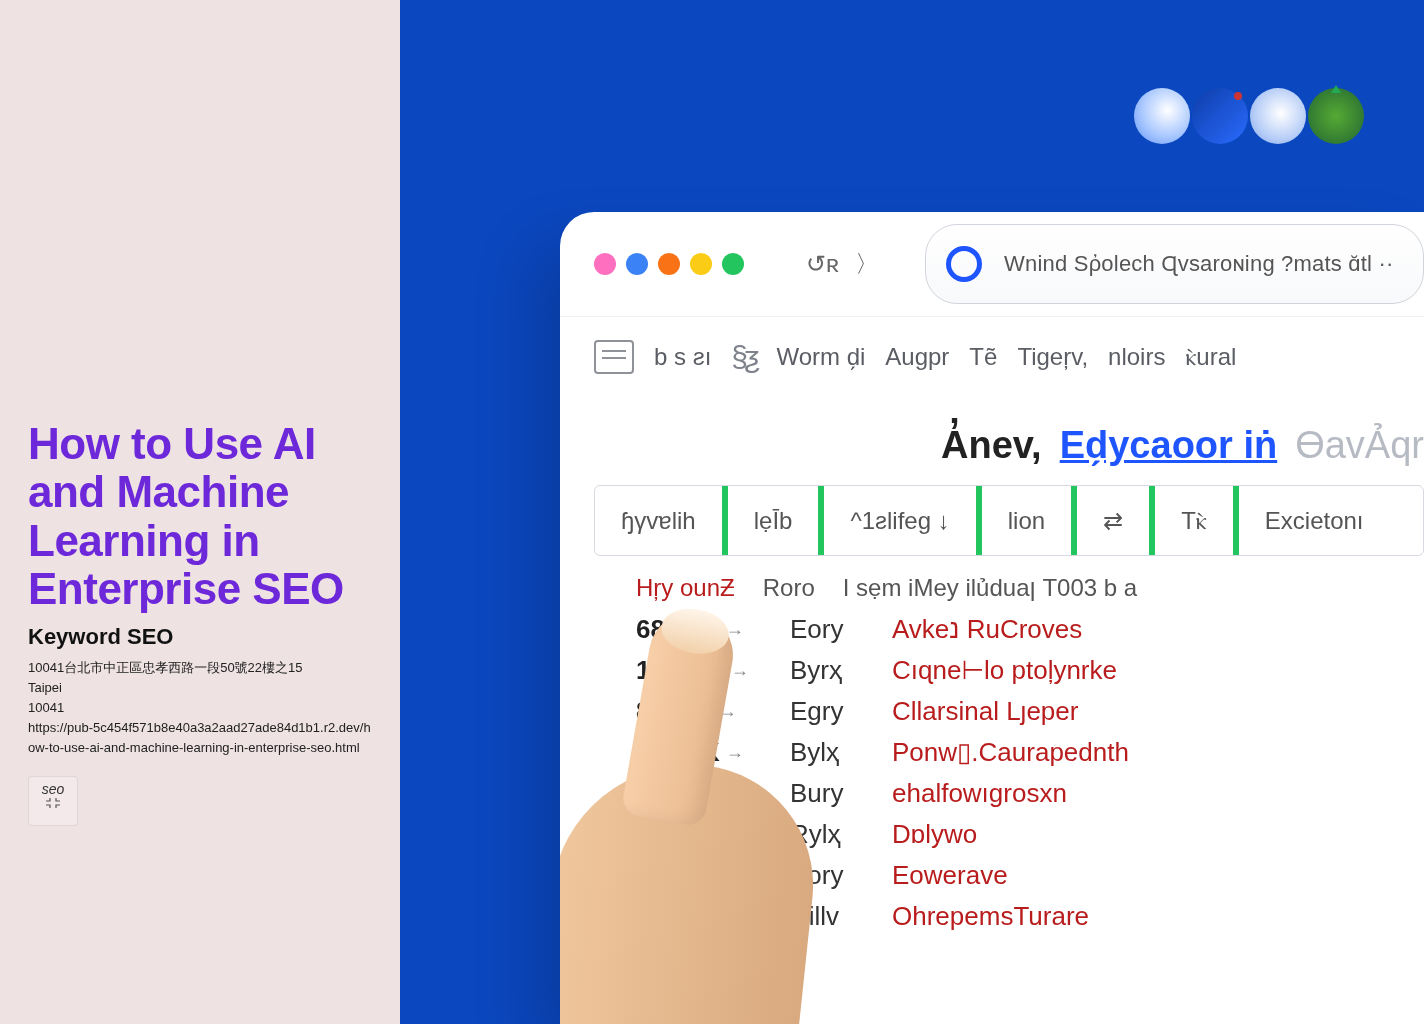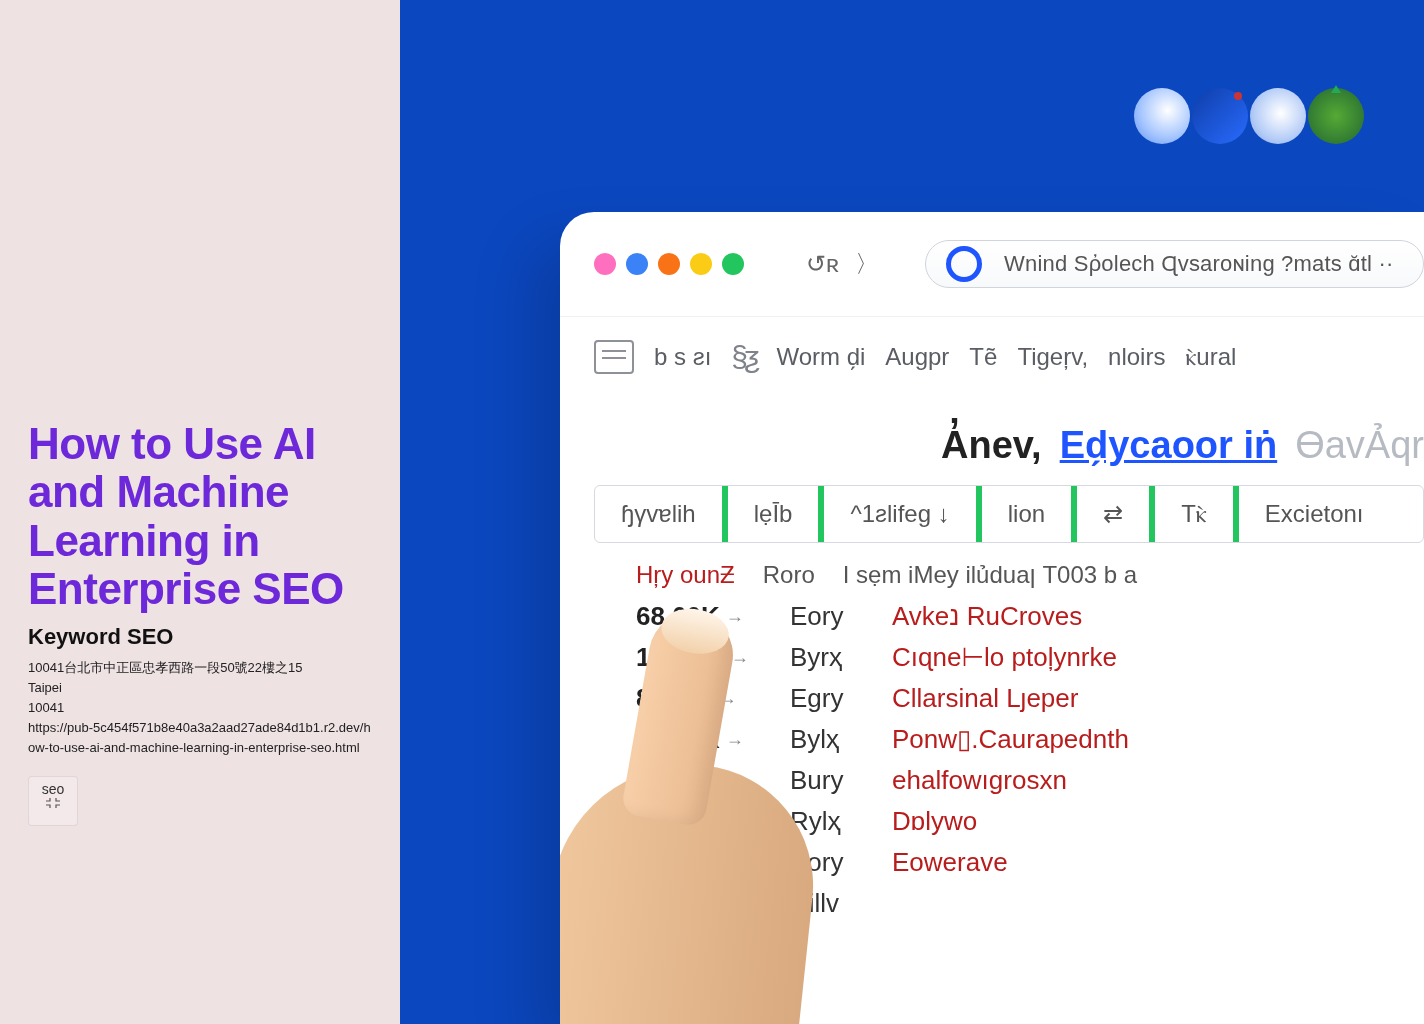--- a/index.html
+++ b/index.html
@@ -7,21 +7,21 @@
   body { display: flex; background:#eee2e3; }
 
   
   .sidebar { width: 400px; height:100%; background:#eee2e3; padding: 0 28px; display:flex; flex-direction:column; }
   .sidebar-spacer { flex:0 0 420px; }
   .page-title { font-size: 44px; font-weight:600; line-height:1.1; letter-spacing:-0.5px; color:#6d28d9; }
   .page-sub  { font-size: 22px; font-weight:600; margin-top:10px; color:#111; }
   .meta      { font-size:13px; color:#222; margin-top:8px; line-height:1.55; word-break:break-all; }
   .tag-box   { margin-top:18px; width:50px; height:50px; border:1px solid rgba(0,0,0,.08); border-radius:4px;
                display:flex; flex-direction:column; align-items:center; justify-content:flex-start; padding-top:4px;
-               font-size:14px; color:#333; background:#f3e9ea; }
+               font-size:14px; color:#333; background:#f3e9ea;font-style:italic; }
   .tag-box svg { width:16px; height:12px; }
 
   
   .stage { flex:1; height:100%; background:#0b47bf; position:relative; }
   .logo-strip { position:absolute; top:88px; right:60px; display:flex; gap:2px; }
   .logo-strip span { width:56px; height:56px; border-radius:50%; background:#d7e5ff; display:inline-block; }
   .logo-strip span:nth-child(1){ background:radial-gradient(circle at 60% 40%, #fff, #a9c8ff 55%, #5b8ff5); }
   .logo-strip span:nth-child(2){ background:linear-gradient(135deg,#0d3da8,#2a6cff); position:relative; }
   .logo-strip span:nth-child(2)::after{ content:""; position:absolute; top:4px; right:6px; width:8px;height:8px;border-radius:50%;background:#c33; }
   .logo-strip span:nth-child(3){ background:radial-gradient(circle at 55% 45%, #fff, #b6cdf7 60%, #7aa1e8); }
@@ -35,40 +35,40 @@
   .chrome  { height:104px; display:flex; align-items:center; padding-left:34px; gap:22px; }
   .dots    { display:flex; gap:10px; }
   .dots i  { width:22px; height:22px; border-radius:50%; display:block; }
   .dots i:nth-child(1){ background:#ff6fbf; }
   .dots i:nth-child(2){ background:#3b82f6; }
   .dots i:nth-child(3){ background:#f97316; }
   .dots i:nth-child(4){ background:#facc15; }
   .dots i:nth-child(5){ background:#22c55e; }
   .nav-ico { color:#666; font-size:24px; display:flex; align-items:center; gap:16px; margin-left:40px; }
   .nav-ico span{ font-family: Arial; }
-  .addr    { flex:1; height:48px; margin-left:24px; border:1px solid #d0d4db; border-radius:32px;
+  .addr    { flex:1; height:80px; margin-left:24px; border:1px solid #d0d4db; border-radius:32px;
              display:flex; align-items:center; padding:0 20px; gap:22px; color:#555; font-size:22px;
              background:linear-gradient(180deg,#fff,#f8f9fb); }
   .addr .ring{ width:36px;height:36px;border:5px solid #1e55ff;border-radius:50%; }
   .addr .txt{ white-space:nowrap; letter-spacing:.2px; }
 
   
   .tabs { height:80px; border-top:1px solid #f0f1f3; display:flex; align-items:center; gap:20px;
           padding-left:34px; color:#5a5d63; font-size:24px; }
   .tabs .ic { width:40px; height:34px; border:2px solid #8e9298; border-radius:4px; position:relative; }
   .tabs .ic::after{content:"";position:absolute;left:6px;right:6px;top:8px;height:2px;background:#8e9298;box-shadow:0 7px 0 #8e9298;}
   .tabs .squiggle{ font-size:30px; letter-spacing:-4px; color:#7e828a; }
 
   
   .headline { padding:28px 0 10px 34px; font-size:38px; font-weight:600; color:#222; display:flex; gap:18px; align-items:baseline;justify-content:flex-end; }
   .headline .blue{ color:#1e55ff;text-decoration:underline; }
   .headline .grey{ color:#b6bac2; font-weight:500; }
 
   
-  .filters { margin:8px 0 0 34px; height:58px; border:1px solid #d6d9df; border-radius:6px;
+  .filters { margin:8px 0 0 34px; height:71px; border:1px solid #d6d9df; border-radius:6px;
              display:flex; align-items:center; color:#555; font-size:24px; overflow:hidden; }
   .filters > div{ padding:0 26px; height:100%; display:flex; align-items:center; gap:10px; white-space:nowrap; }
   .filters > div + div{ border-left:6px solid #22c55e; }
 
   
   .subhead { margin:18px 0 12px 76px; font-size:24px; color:#555; display:flex; gap:28px; align-items:center; }
   .subhead span:first-child{ color:#b91c1c; }
 
   
   .rows { margin-left:76px; display:flex; flex-direction:column; gap:10px; }
@@ -231,20 +231,21 @@
           </span>
           <span class="c2">Bory</span>
           <span class="c3">Eowerave</span>
         </div>
       <div class="row">
           <span class="k">
             <span>80 00K</span>
             <span class="arr">→</span>
           </span>
           <span class="c2">Nillv</span>
+          <span class="c3">OhrepemsTurare</span>
         </div>
       <div class="row">
           <span class="k">
             <span>8Ŀ 00K</span>
             <span class="arr">→</span>
           </span>
           <span class="c2"></span>
           <span class="c3"></span>
         </div>
     </div>

